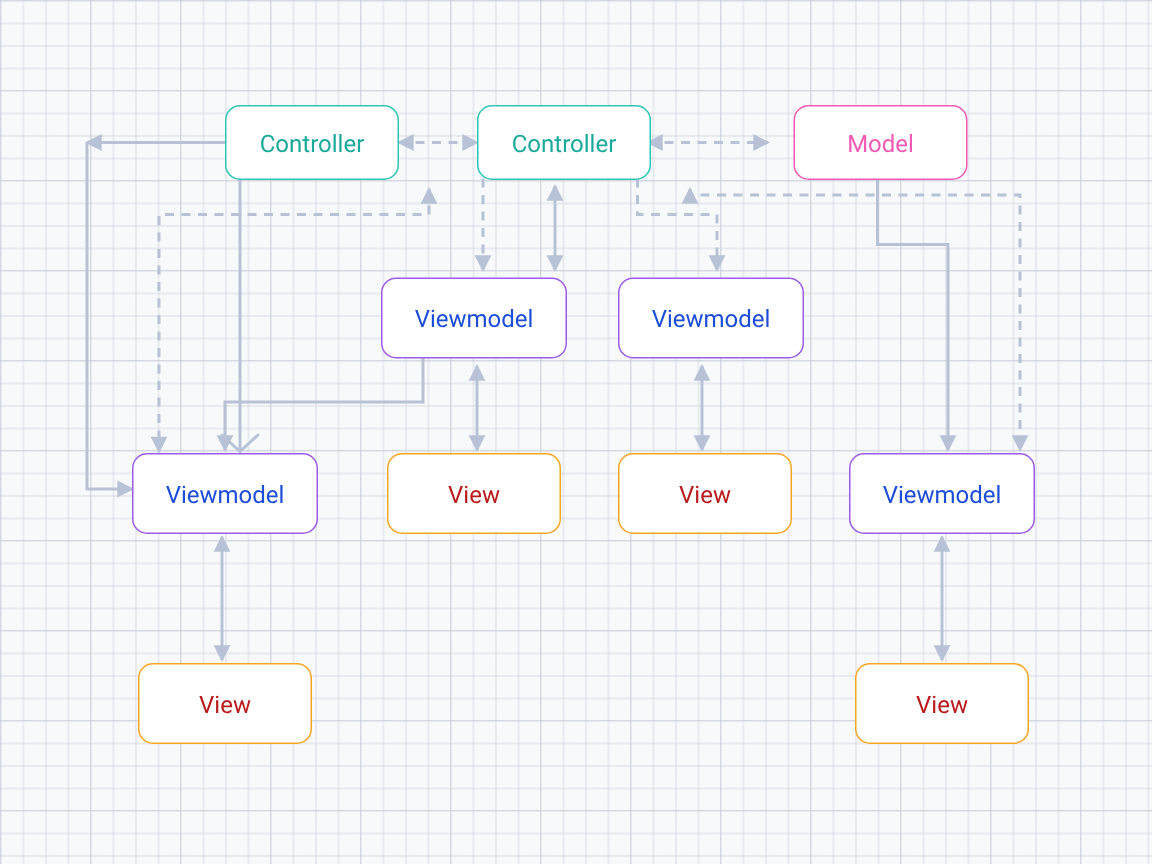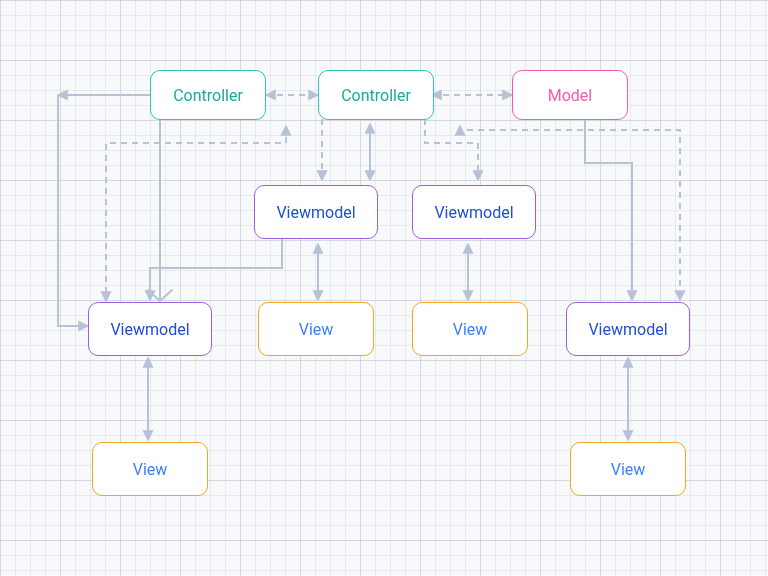--- a/index.html
+++ b/index.html
@@ -1,22 +1,22 @@
 <!DOCTYPE html>
 <html><head>
 <meta charset="utf-8">
 <style>
   html,body{margin:0;padding:0;width:768px;height:576px;font-family:-apple-system,BlinkMacSystemFont,"Segoe UI",Roboto,sans-serif;background:#f8f9fb;}
   body{background-image:linear-gradient(to right,rgba(200,205,215,0.35) 1px,transparent 1px),linear-gradient(to bottom,rgba(200,205,215,0.35) 1px,transparent 1px),linear-gradient(to right,rgba(200,205,215,0.6) 1px,transparent 1px),linear-gradient(to bottom,rgba(200,205,215,0.6) 1px,transparent 1px);background-size:15px 15px,15px 15px,60px 60px,60px 60px;}
   .stage{position:relative;width:768px;height:576px;}
   .node{position:absolute;box-sizing:border-box;display:flex;align-items:center;justify-content:center;background:#fff;border-radius:10px;font-size:16px;font-weight:400;padding:0 8px;z-index:2;}
   .c-teal{border:1.5px solid #2ec4b6;color:#1aa99b;}
-  .c-pink{border:1.5px solid #f15bb5;color:#f15bb5;}
+  .c-pink{border:1.5px solid #f15bb5;color:#f15bb5;margin-left:17px;}
   .c-purple{border:1.5px solid #9b5de5;color:#1d4ed8;}
-  .c-orange{border:1.5px solid #f5a623;color:#3b82f6;}
+  .c-orange{border:1.5px solid #f5a623;color:#b91c1c;}
   svg.conn{position:absolute;top:0;left:0;width:768px;height:576px;z-index:1;pointer-events:none;}
 </style>
 </head>
 <body>
 
 <div class="stage">
 
   <svg class="conn">
     <defs>
       <marker id="ah" viewBox="0 0 10 10" refX="8" refY="5" markerWidth="7" markerHeight="7" orient="auto-start-reverse">

